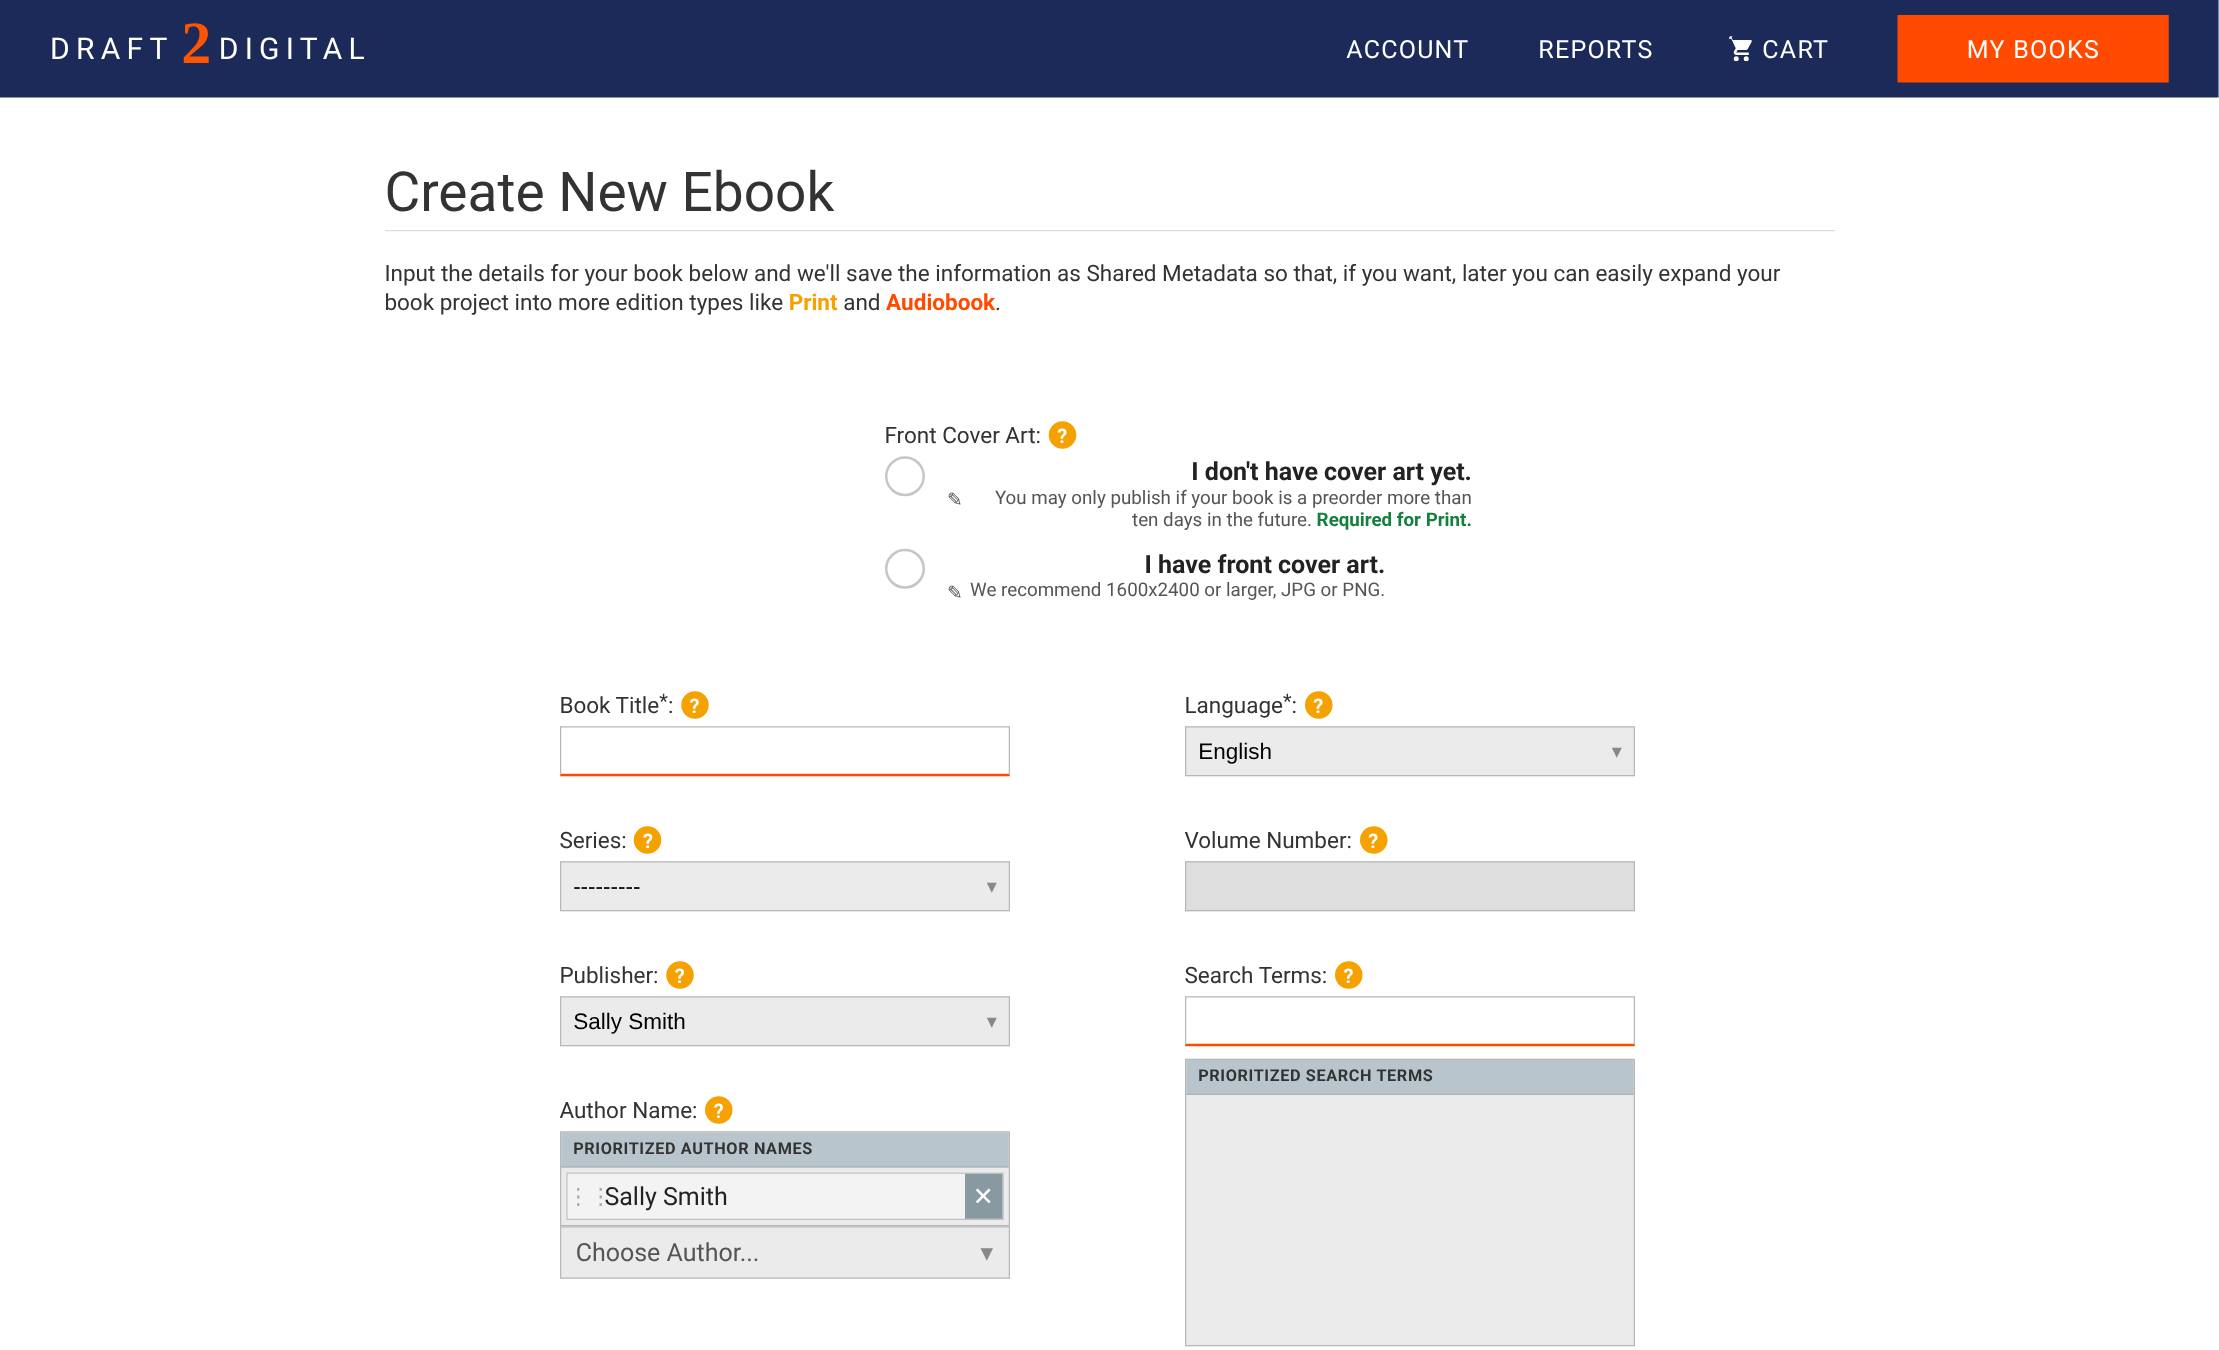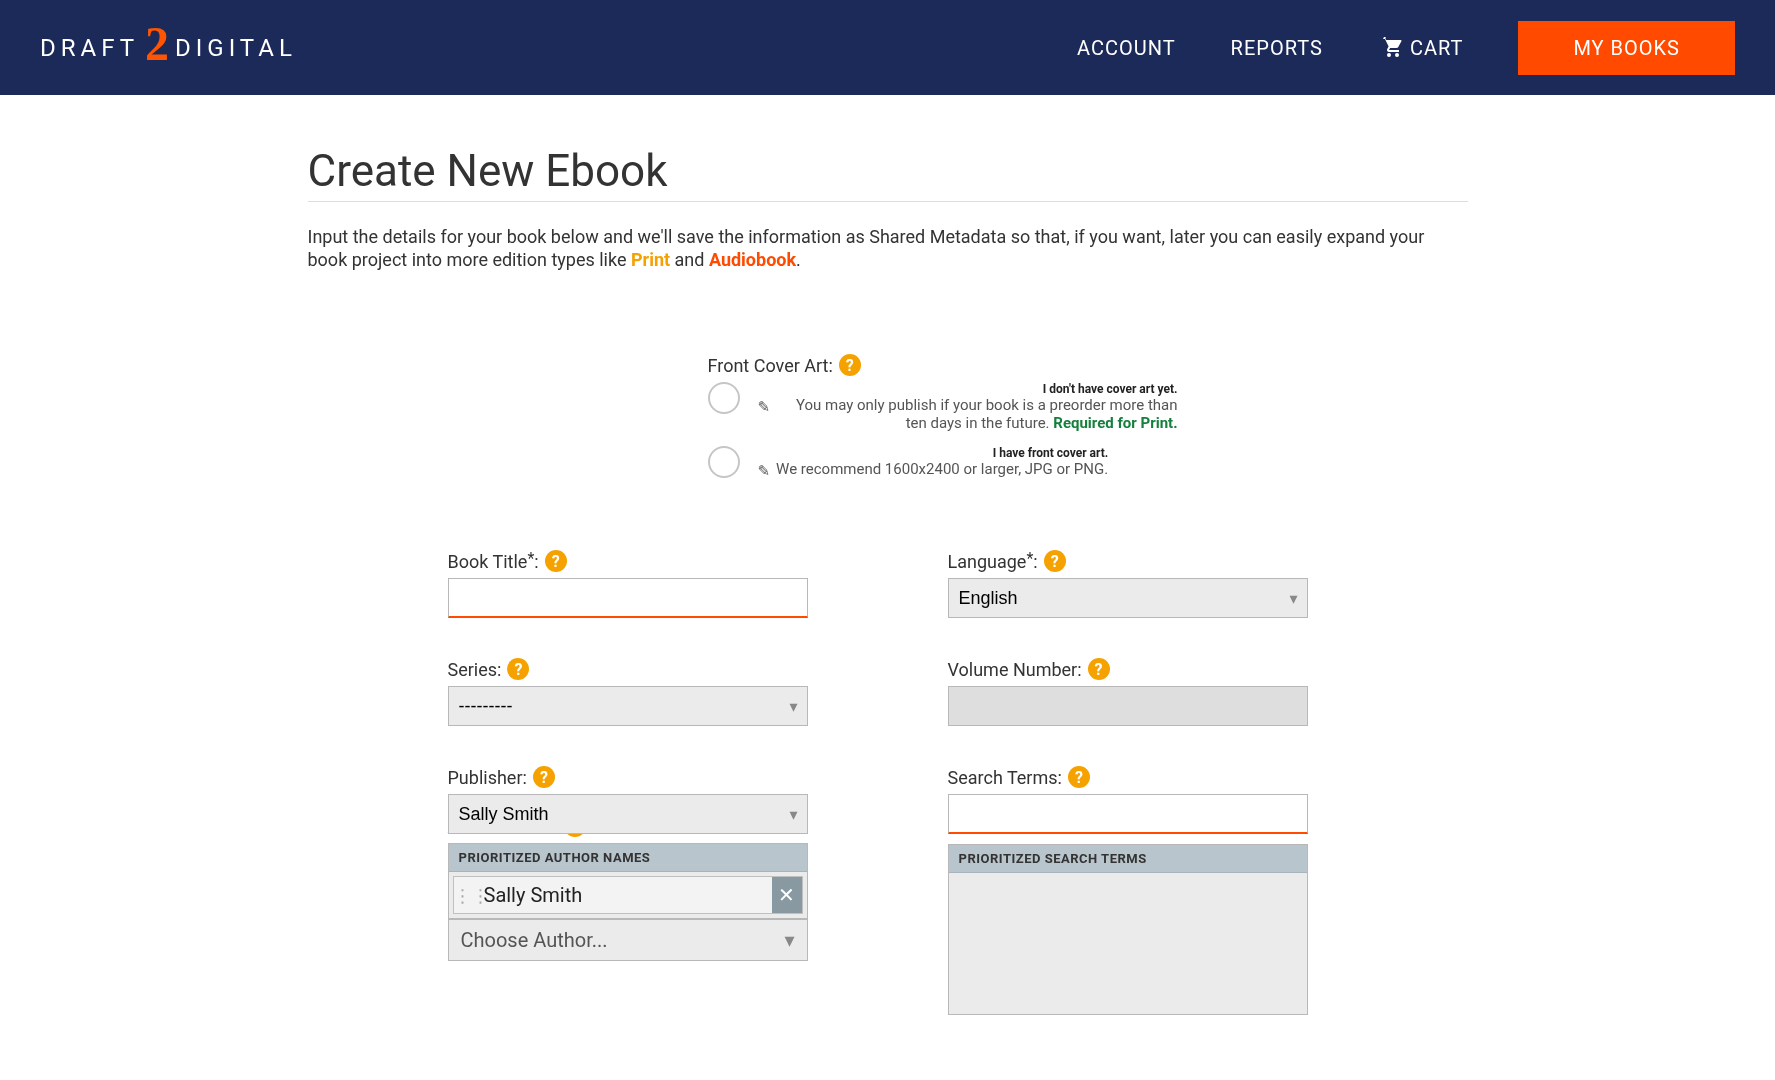--- a/index.html
+++ b/index.html
@@ -5,21 +5,21 @@
   * { box-sizing: border-box; margin: 0; padding: 0; }
   body {
     font-family: -apple-system, BlinkMacSystemFont, "Segoe UI", Roboto, Helvetica, Arial, sans-serif;
     background: #fff;
     color: #222;
     width: 1775px;
   }
   
   .header {
     background: #1c2a5a;
-    height: 95px;
+    height: 78px;
     display: flex;
     align-items: center;
     padding: 14px 40px;
   }
   .logo-wrap {
     display: flex;
     align-items: center;
     gap: 6px;
     color: #fff;
     letter-spacing: 5px;
@@ -91,21 +91,21 @@
   }
   .radio-row { display: flex; gap: 18px; margin-bottom: 14px; align-items:flex-start; }
   .radio-circle {
     width: 32px; height: 32px;
     border: 2px solid #c6c6c6;
     border-radius: 50%;
     flex-shrink: 0;
     background:#fff;
   }
   .radio-body { max-width: 420px; }
-  .radio-title { font-size: 12px; font-weight: 700; }
+  .radio-title { font-size: 20px; font-weight: 700; }
   .radio-sub { font-size: 15px; color: #555; display:flex; gap:6px; align-items:flex-start; }
   .radio-sub .sub-icon { font-size:15px; margin-top:2px; }
   .radio-sub b { font-weight:700; color:#15803d; }
 
   
   .form-grid {
     display: grid;
     grid-template-columns: 360px 360px;
     column-gap: 140px;
     row-gap: 40px;
@@ -167,21 +167,21 @@
     display:flex; align-items:center; justify-content:center; font-size:20px;
   }
   .choose-author {
     background:#ebebeb;
     border:1px solid #b8b8b8;
     height:42px;
     display:flex; align-items:center; justify-content:space-between;
     padding:0 12px; font-size:20px; color:#555;
   }
 
-  .terms-panel { height:171px; }
+  .terms-panel { height:230px; }
 </style>
 </head>
 <body>
 
 <div class="header">
   <div class="logo-wrap">
     <span>DRAFT</span>
     <span class="two">2</span>
     <span>DIGITAL</span>
   </div>

